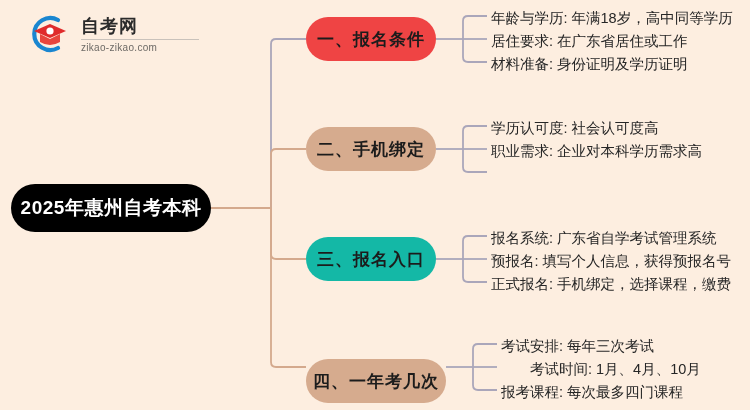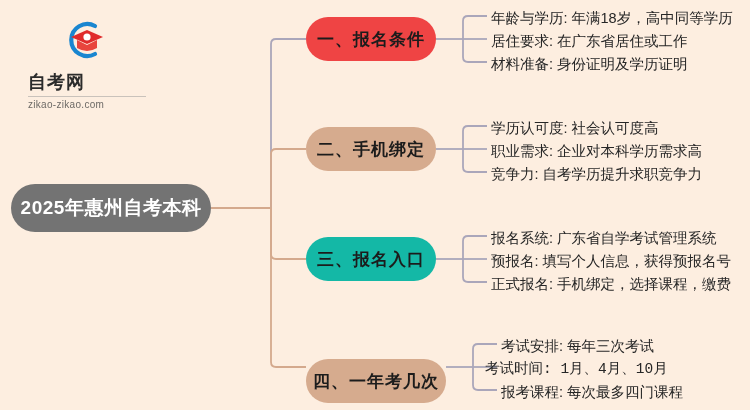--- a/index.html
+++ b/index.html
@@ -25,25 +25,24 @@
     top: 0;
     width: 750px;
     height: 410px;
     pointer-events: none;
   }
 
   
   .logo {
     position: absolute;
     left: 28px;
-    top: 18px;
+    top: 12px;
     display: flex;
     align-items: center;
     gap: 9px;
-    flex-direction: column;
   }
   .logo-mark {
     width: 44px;
     height: 44px;
     position: relative;
     flex: none;
   }
   .logo-text {
     display: flex;
     flex-direction: column;
@@ -80,21 +79,21 @@
     border-radius: 999px;
     color: #ffffff;
     font-weight: bold;
     white-space: nowrap;
   }
   .node-root {
     left: 11px;
     top: 184px;
     width: 200px;
     height: 48px;
-    background: #737373;
+    background: #000000;
     font-size: 19px;
     letter-spacing: 0.5px;
   }
   .node-branch {
     width: 130px;
     height: 44px;
     font-size: 17px;
     color: #1c1c1c;
     letter-spacing: 1px;
   }
@@ -188,23 +187,22 @@
   <div class="node node-branch branch-4">
     <span>四、一年考几次</span>
   </div>
 
   <div class="leaf" style="left:491px; top:11px;">年龄与学历: 年满18岁，高中同等学历</div>
   <div class="leaf" style="left:491px; top:34px;">居住要求: 在广东省居住或工作</div>
   <div class="leaf" style="left:491px; top:57px;">材料准备: 身份证明及学历证明</div>
 
   <div class="leaf" style="left:491px; top:121px;">学历认可度: 社会认可度高</div>
   <div class="leaf" style="left:491px; top:144px;">职业需求: 企业对本科学历需求高</div>
-  <div class="leaf" style="left:491px; top:167px;">竞争力: 自考学历提升求职竞争力</div>
 
   <div class="leaf" style="left:491px; top:254px;">预报名: 填写个人信息，获得预报名号</div>
   <div class="leaf" style="left:491px; top:231px;">报名系统: 广东省自学考试管理系统</div>
   <div class="leaf" style="left:491px; top:277px;">正式报名: 手机绑定，选择课程，缴费</div>
 
   <div class="leaf" style="left:501px; top:339px;">考试安排: 每年三次考试</div>
-  <div class="leaf" style="left:485px; top:362px;font-family:Liberation Mono, monospace;">考试时间: 1月、4月、10月</div>
+  <div class="leaf" style="left:530px; top:362px;">考试时间: 1月、4月、10月</div>
   <div class="leaf" style="left:501px; top:385px;">报考课程: 每次最多四门课程</div>
 
 </div>
 
 </body></html>

